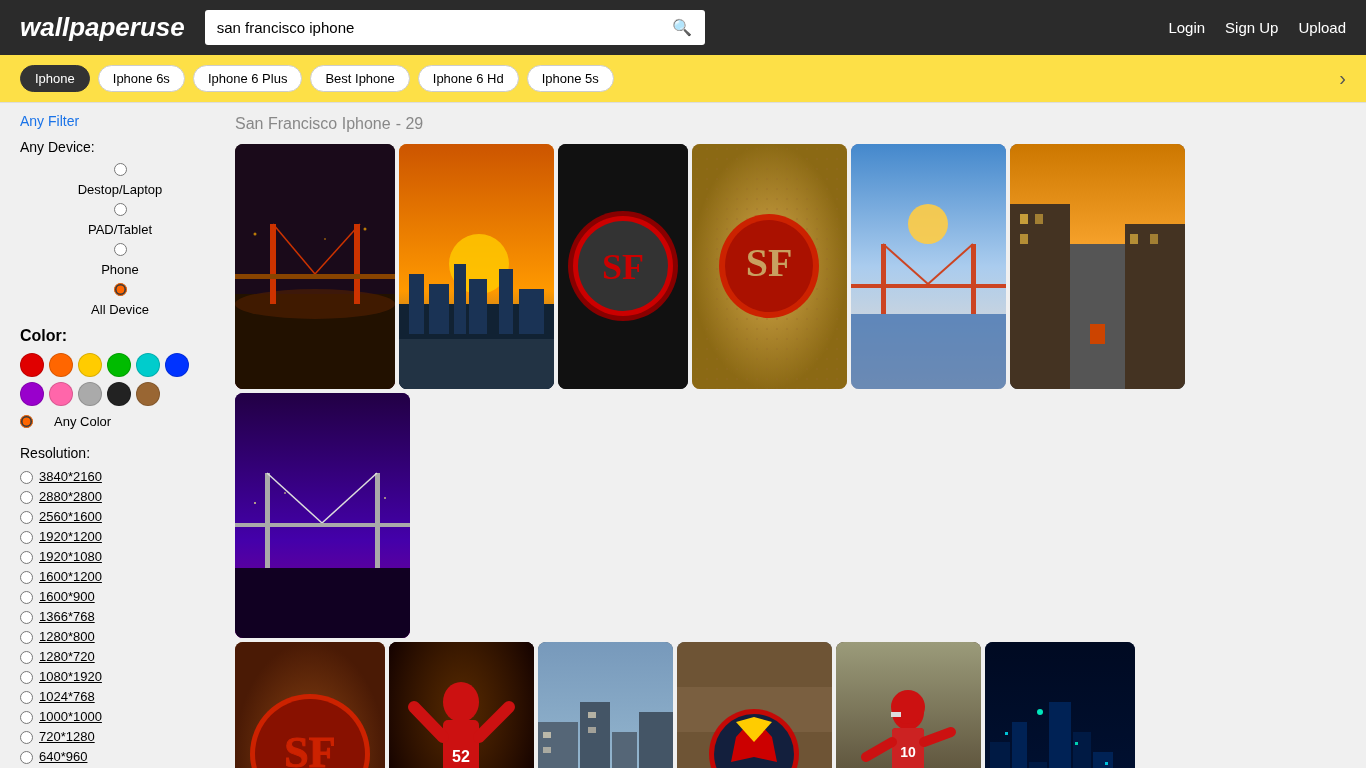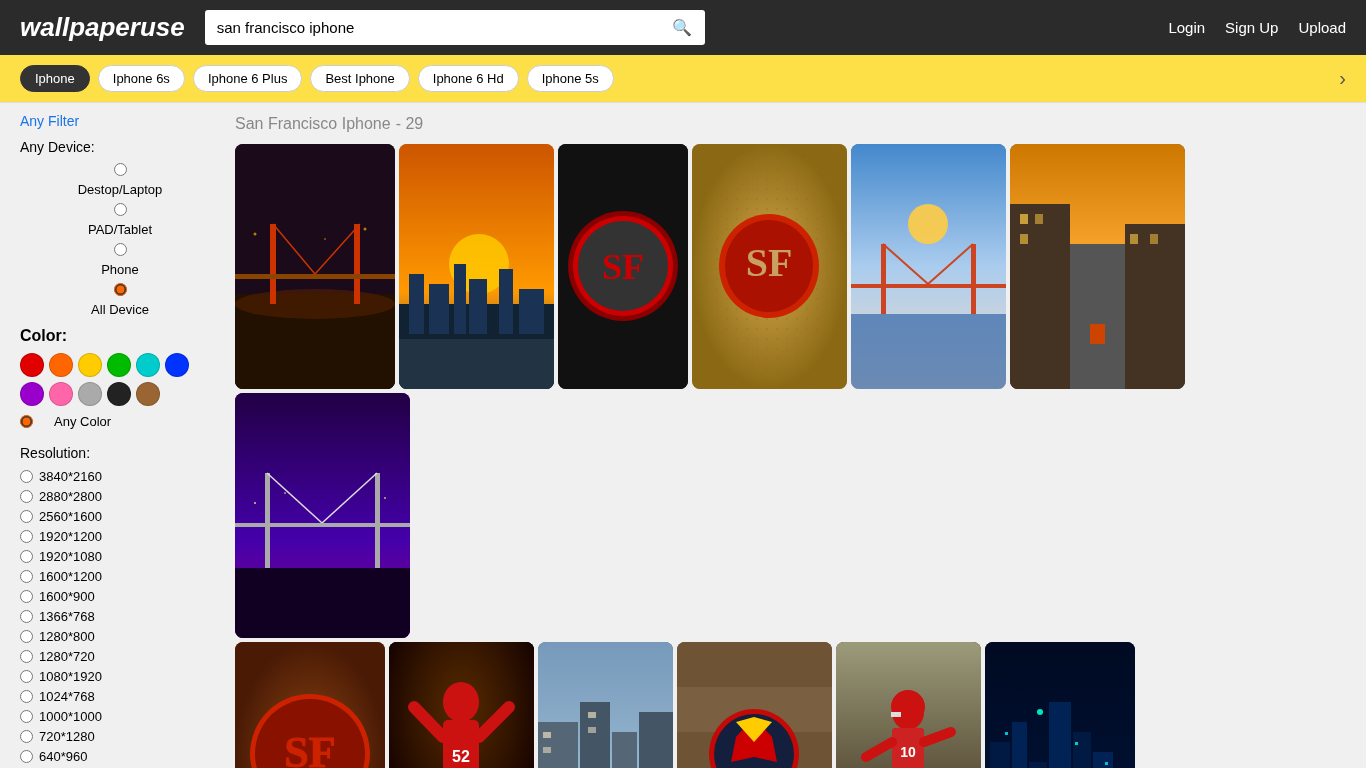--- a/index.html
+++ b/index.html
@@ -149,25 +149,26 @@
     }
     .any-color-option input[type="radio"] {
       accent-color: #ff6600;
     }
     
     #resolution-section {
       margin-top: 16px;
     }
     .resolution-option {
       display: flex;
-      align-items: center;
+      align-items: flex-end;
       gap: 6px;
       margin-bottom: 5px;
       cursor: pointer;
       font-size: 13px;
+      text-decoration: underline;
     }
     .resolution-option input[type="radio"] {
       accent-color: #ff6600;
       cursor: pointer;
     }
 
     
     #content {
       flex: 1;
     }

